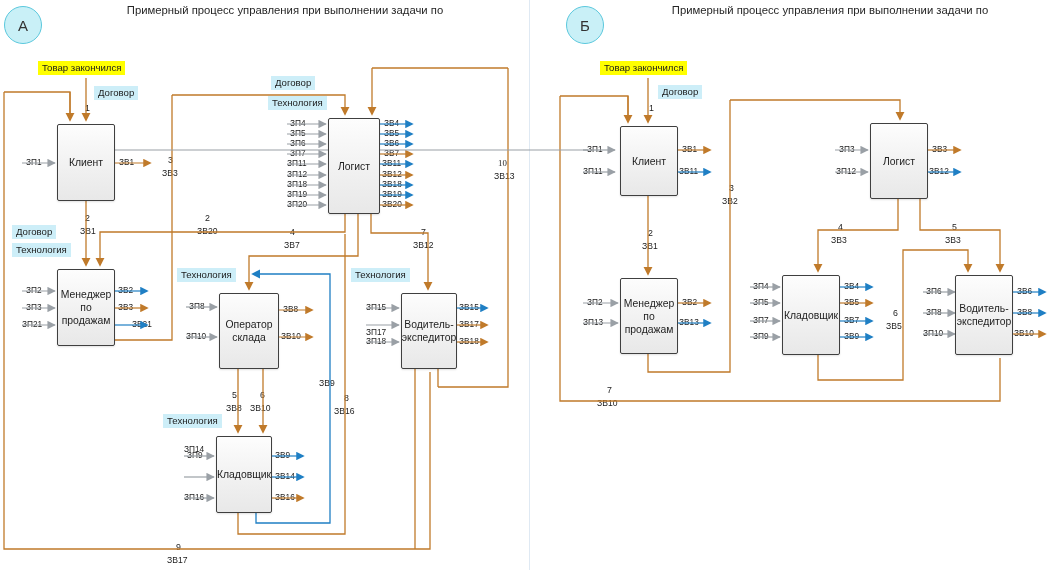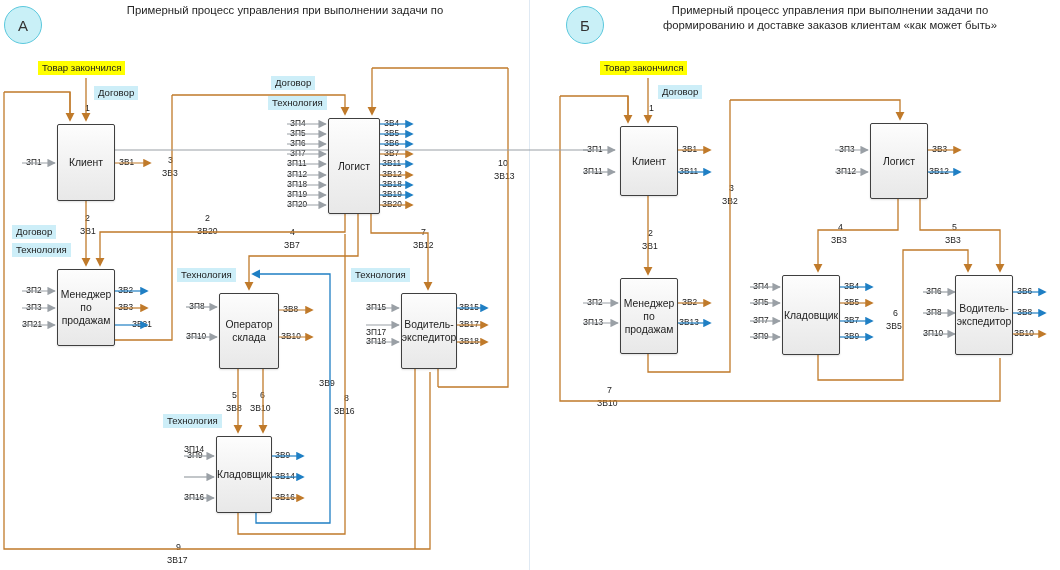--- a/index.html
+++ b/index.html
@@ -99,32 +99,31 @@
   <div class="lbl num" style="left:231px;top:390px;">5</div>
   <div class="lbl" style="left:225px;top:403px;">ЗВ8</div>
   <div class="lbl num" style="left:259px;top:390px;">6</div>
   <div class="lbl" style="left:249px;top:403px;">ЗВ10</div>
   <div class="lbl num" style="left:420px;top:227px;">7</div>
   <div class="lbl" style="left:412px;top:240px;">ЗВ12</div>
   <div class="lbl num" style="left:343px;top:393px;">8</div>
   <div class="lbl" style="left:333px;top:406px;">ЗВ16</div>
   <div class="lbl num" style="left:175px;top:542px;">9</div>
   <div class="lbl" style="left:166px;top:555px;">ЗВ17</div>
-  <div class="lbl num" style="left:497px;top:158px;">10</div>
+  <div class="lbl num" style="left:497px;top:158px;font-family:Liberation Serif, serif;">10</div>
   <div class="lbl" style="left:493px;top:171px;">ЗВ13</div>
   <div class="lbl num" style="left:204px;top:213px;">2</div>
   <div class="lbl" style="left:196px;top:226px;">ЗВ20</div>
   <div class="lbl" style="left:318px;top:378px;">ЗВ9</div>
 </div>
 
 <div class="panel" id="panel-b">
   <div class="badge" style="left:36px;top:6px;">Б</div>
   <div class="title" style="left:80px;top:3px;width:440px;">
     <div>Примерный процесс управления при выполнении задачи по</div>
-    <div>формированию и доставке заказов клиентам «как может быть»</div>
   </div>
 
   <div class="tag hi" style="left:70px;top:61px;">Товар закончился</div>
   <div class="tag ctr" style="left:128px;top:85px;">Договор</div>
 
   <div class="node" style="left:90px;top:126px;width:58px;height:70px;">Клиент</div>
   <div class="node" style="left:340px;top:123px;width:58px;height:76px;">Логист</div>
   <div class="node" style="left:90px;top:278px;width:58px;height:76px;">Менеджер по продажам</div>
   <div class="node" style="left:252px;top:275px;width:58px;height:80px;">Кладовщик</div>
   <div class="node" style="left:425px;top:275px;width:58px;height:80px;">Водитель-экспедитор</div>

